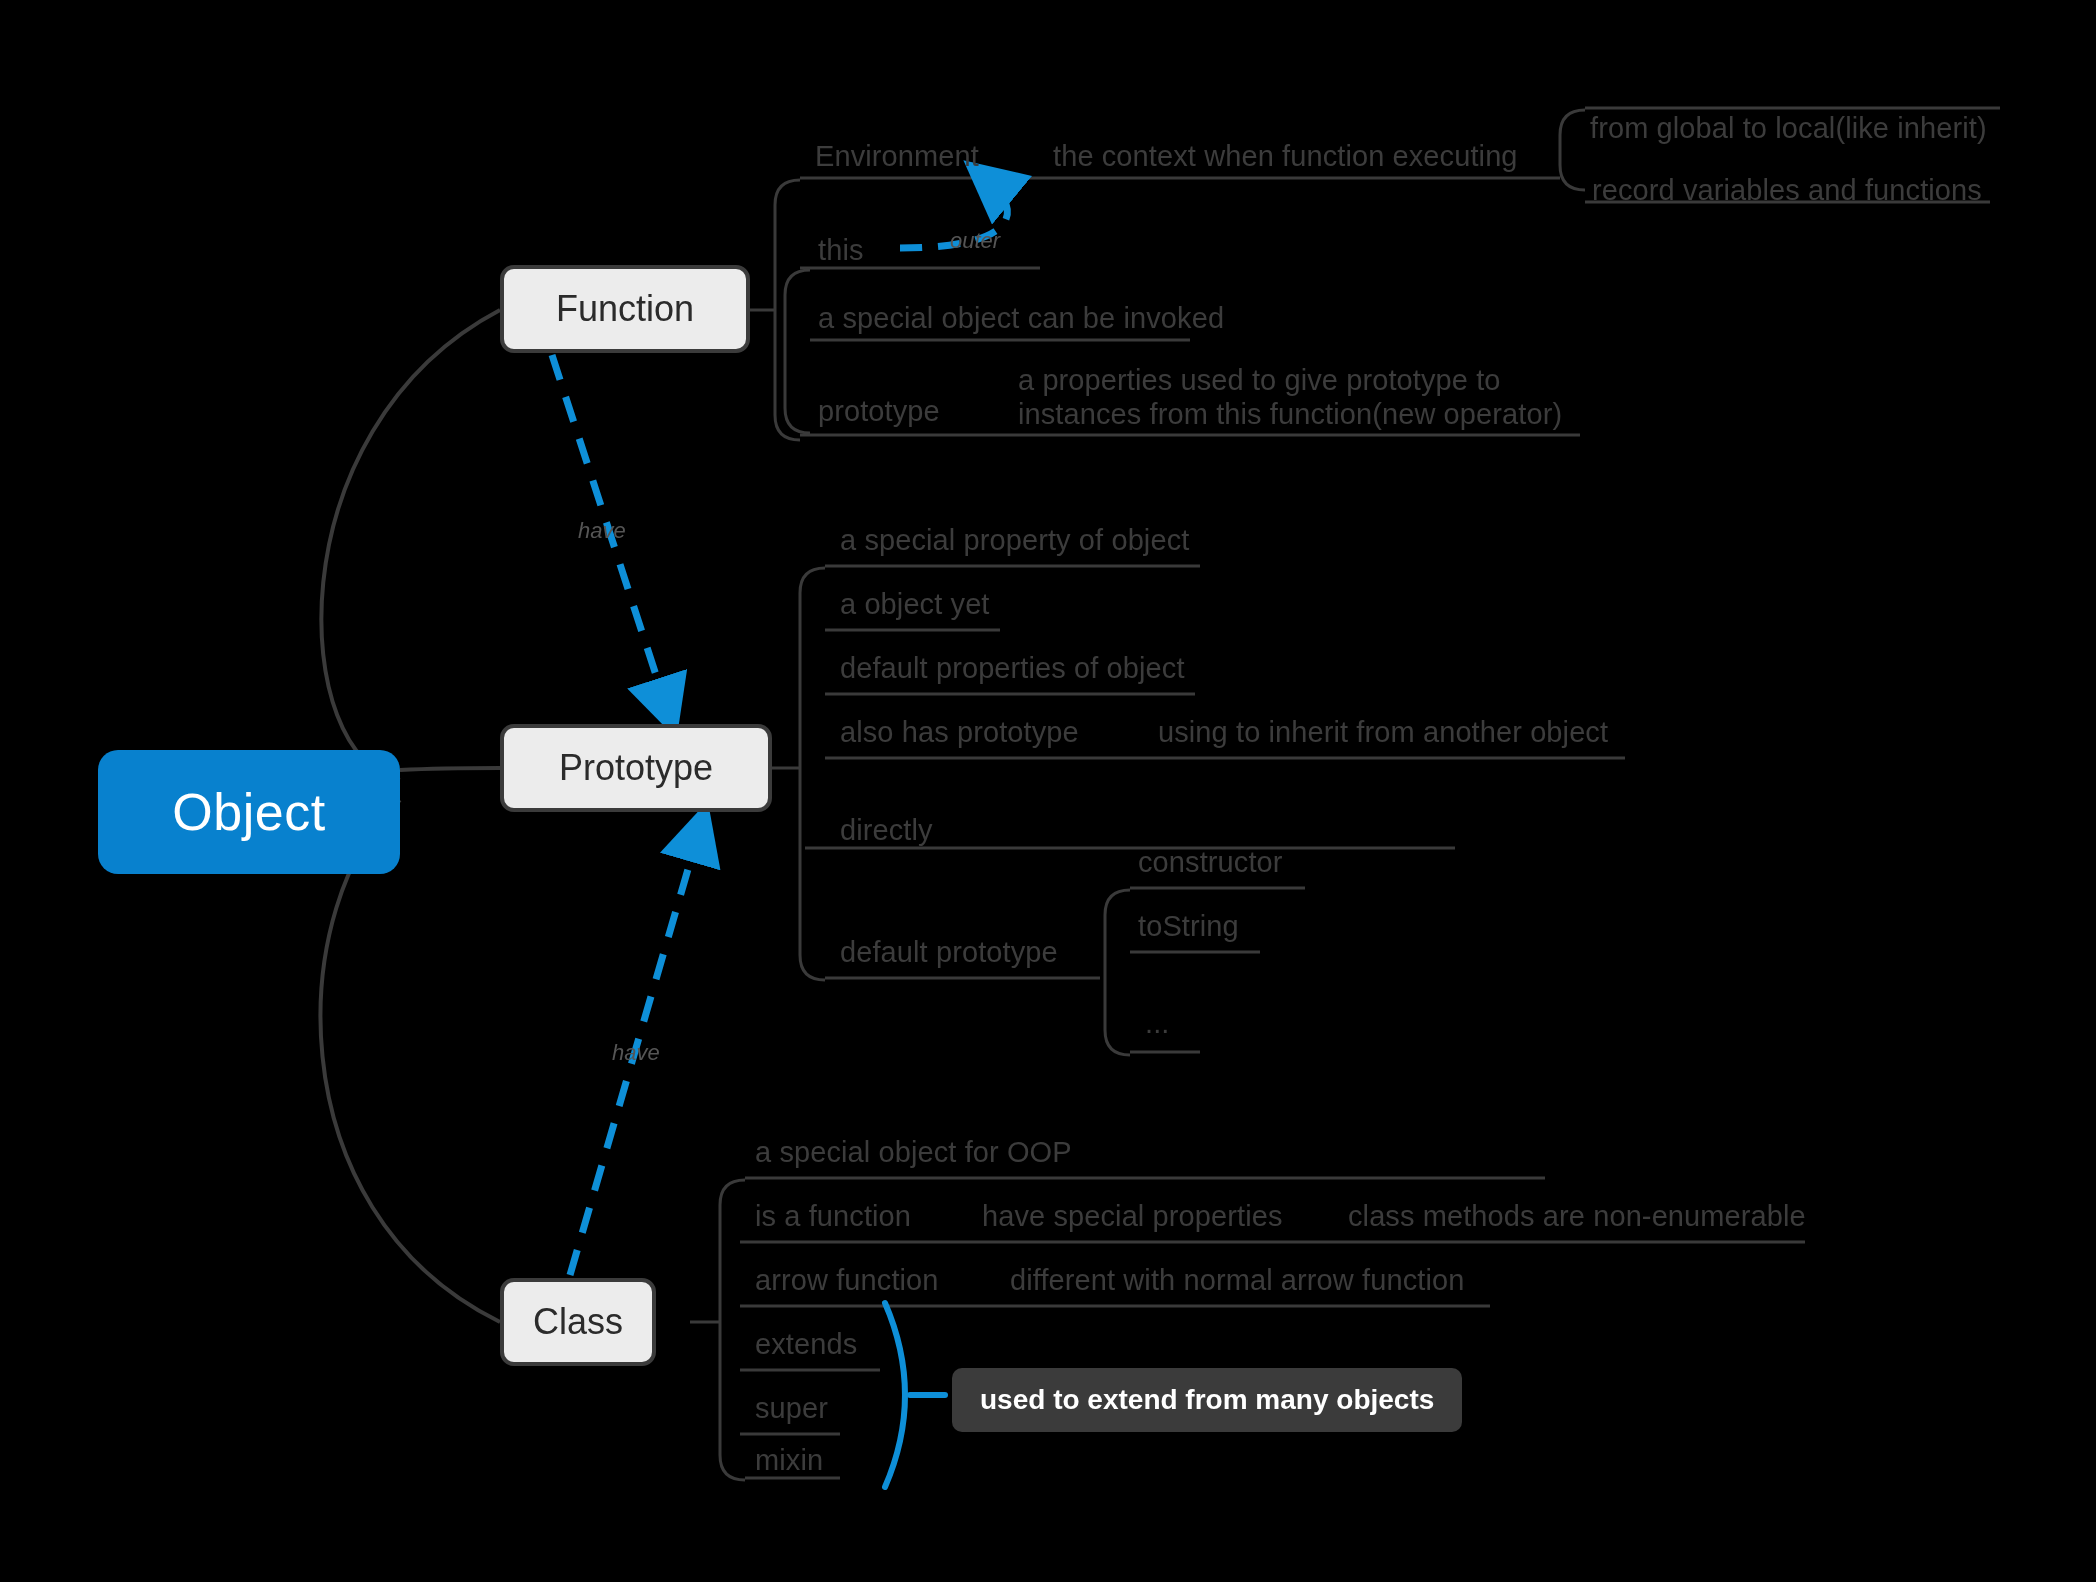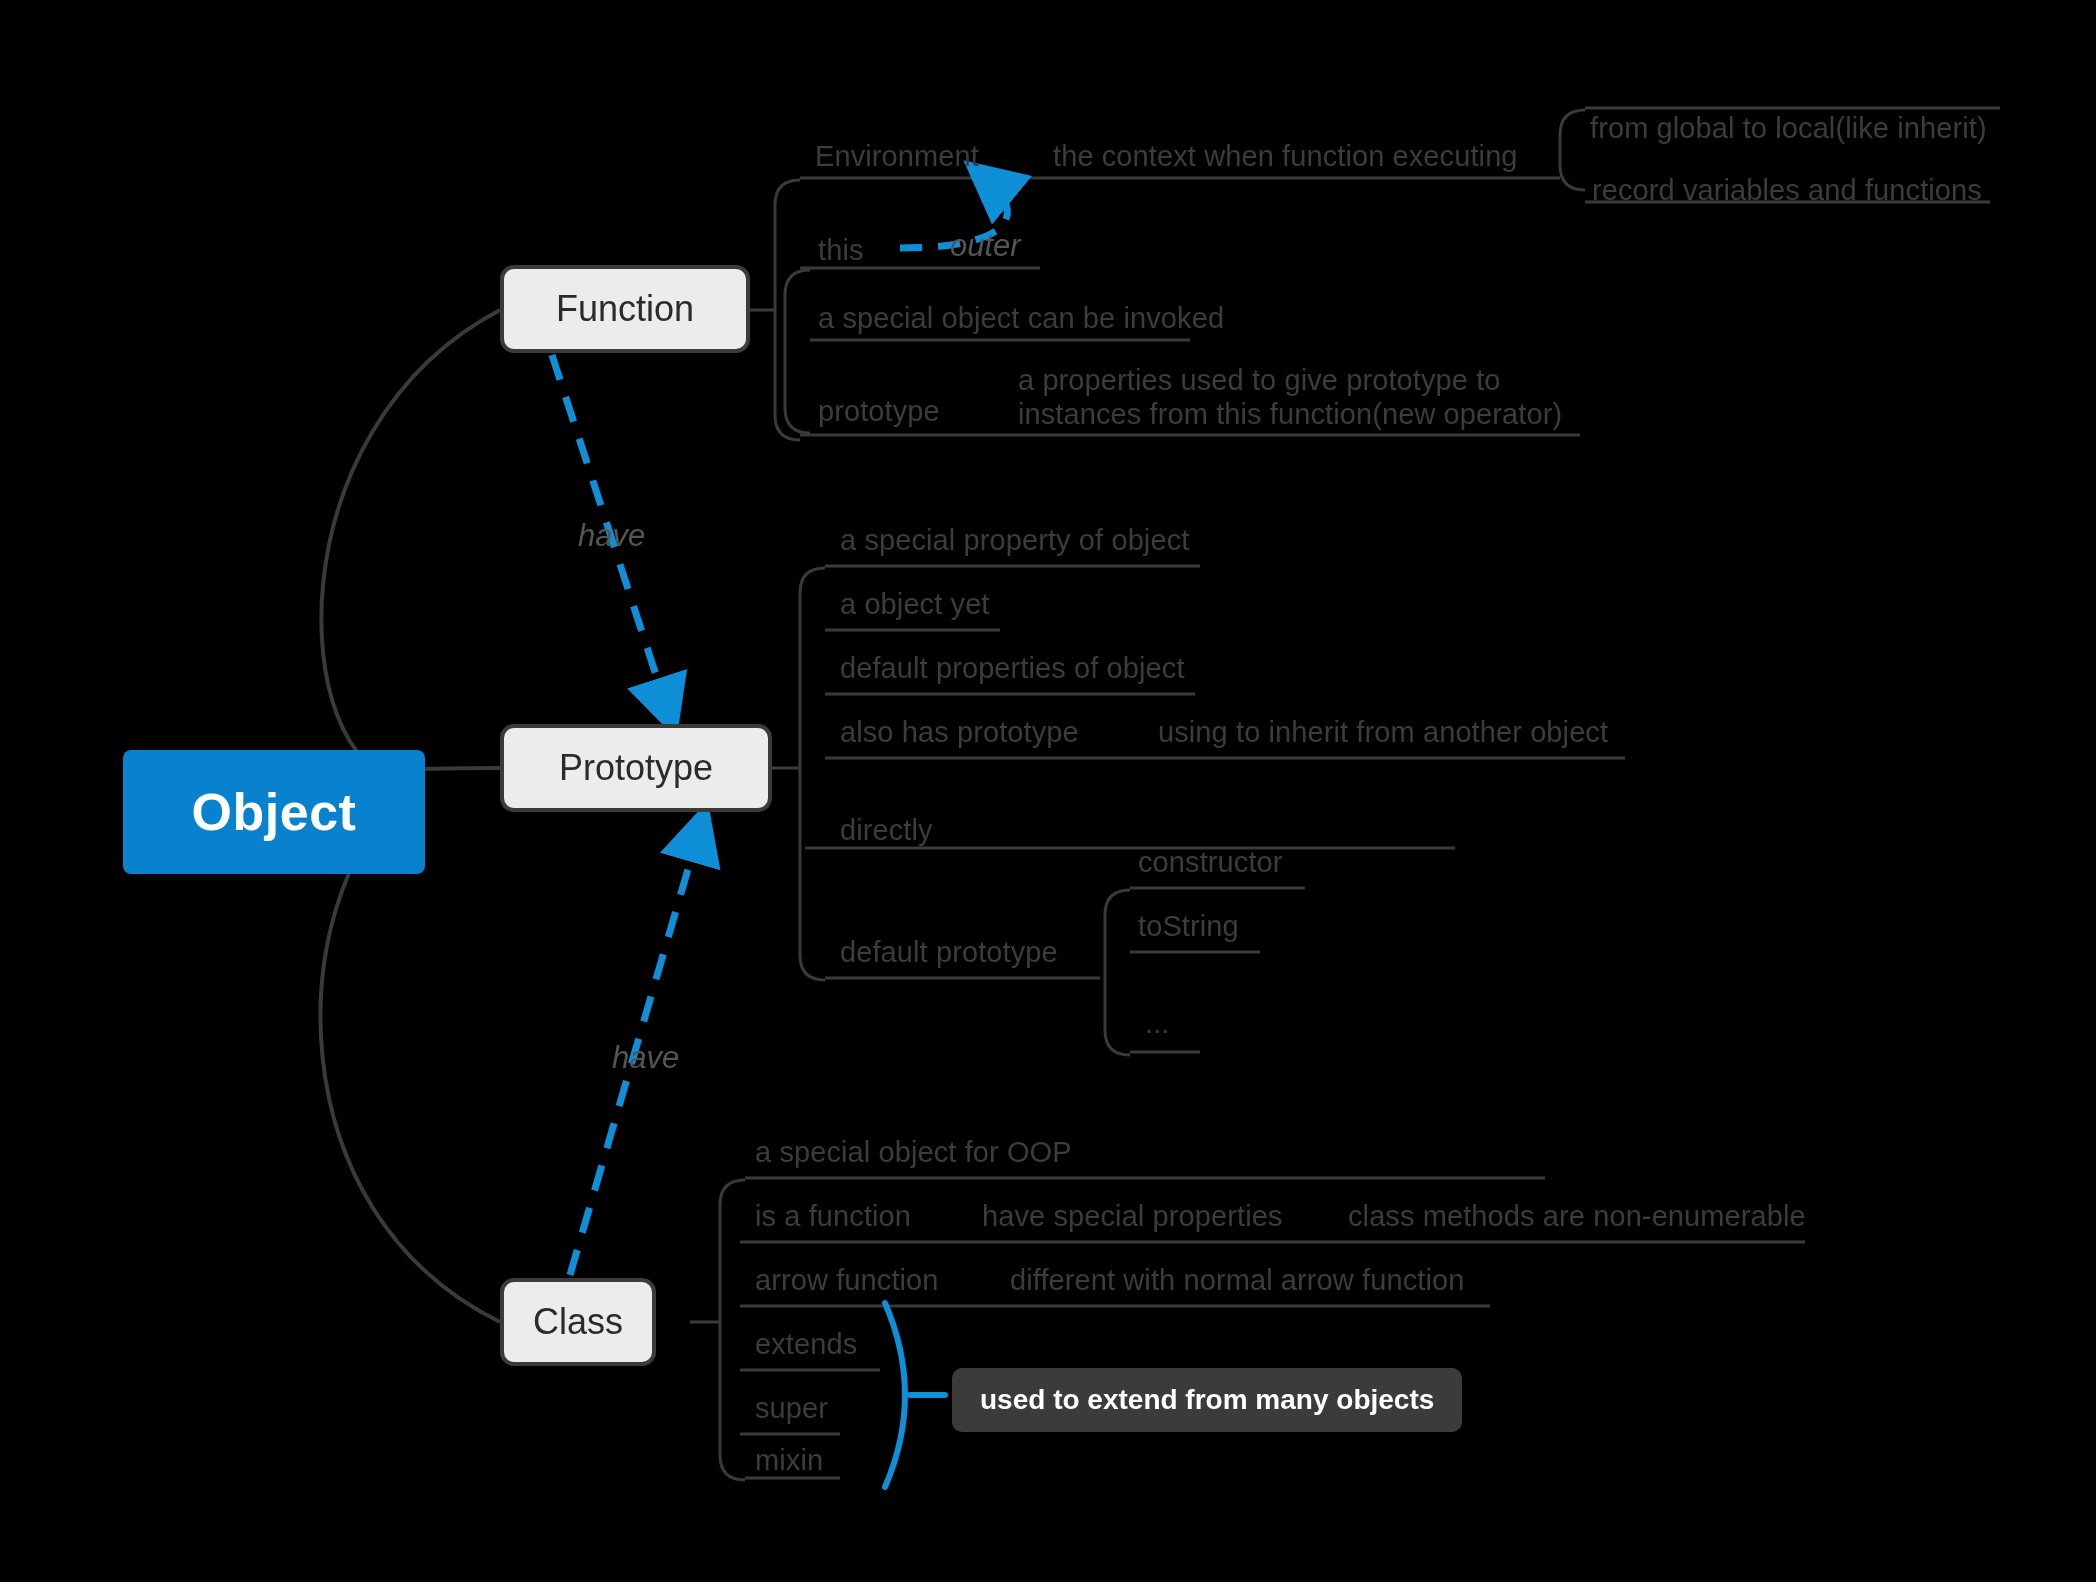--- a/index.html
+++ b/index.html
@@ -38,26 +38,25 @@
     box-sizing: border-box;
     display: flex;
     align-items: center;
     justify-content: center;
     white-space: nowrap;
   }
 
   .node-root {
     background: #0881ce;
     color: #ffffff;
-    border-radius: 8px;
+    border-radius: 20px;
     font-size: 52px;
-    font-weight: 700;
+    font-weight: 400;
     letter-spacing: 0.5px;
     padding: 0 36px;
-    margin-left: 25px;
   }
 
   .node-branch {
     background: #ececec;
     color: #2b2b2b;
     border: 4px solid #3b3b3b;
     border-radius: 14px;
     font-size: 36px;
     font-weight: 400;
     padding: 0 26px;
@@ -82,21 +81,21 @@
     font-size: 28px;
     font-weight: 700;
     padding: 16px 28px;
     white-space: nowrap;
   }
 
   
   .rel-label {
     position: absolute;
     color: #555555;
-    font-size: 31px;
+    font-size: 22px;
     font-style: italic;
     white-space: nowrap;
   }
 </style>
 </head>
 <body>
 
 <div id="canvas">
 
   <svg class="edges" viewBox="0 0 2096 1582">

